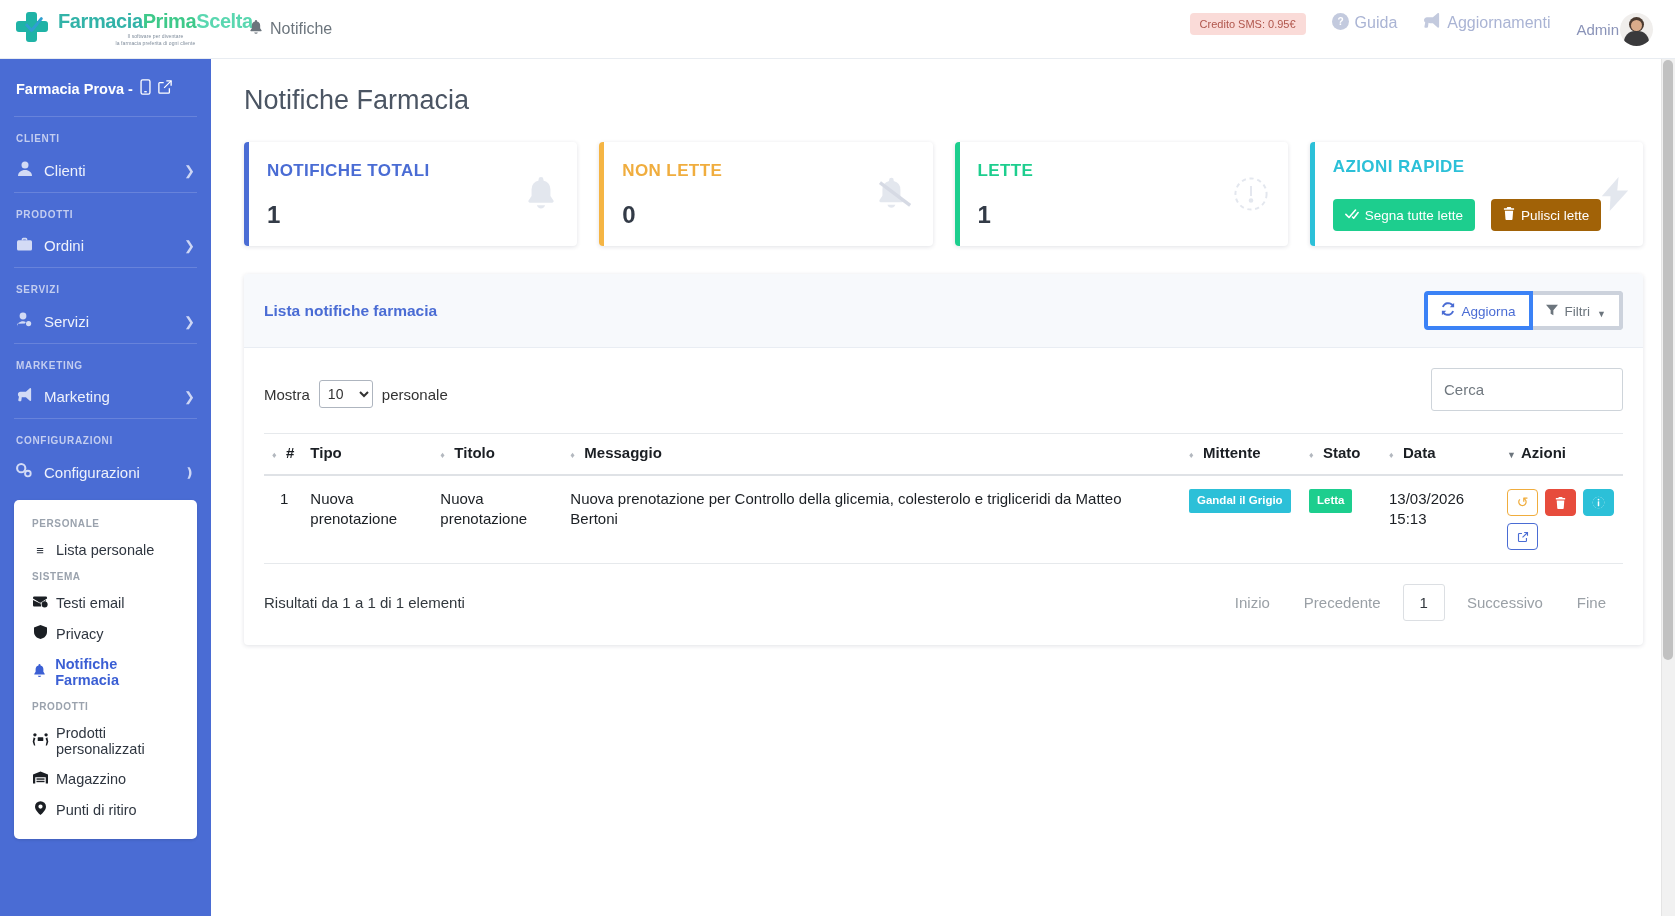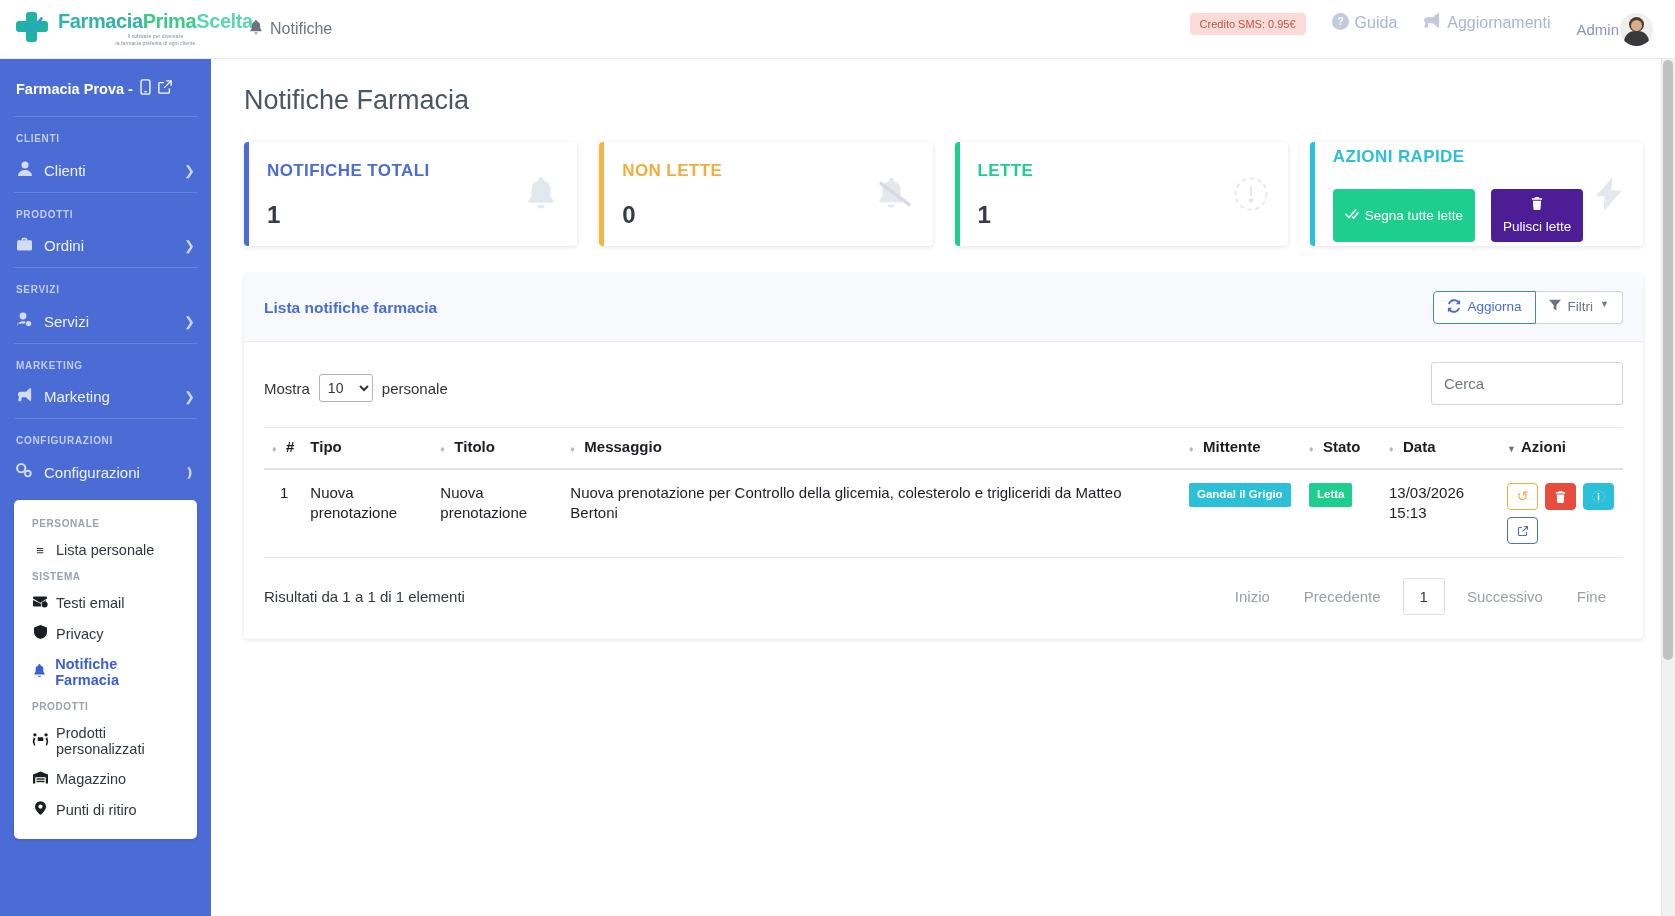--- a/index.html
+++ b/index.html
@@ -152,38 +152,38 @@
     margin-left: auto; color: #dfe3ec; opacity: .85;
     display: flex; align-items: center;
   }
   .quick-actions { display: flex; gap: 16px; }
   .btn {
     border: none; border-radius: 4px; color: #fff; font-size: 13.5px;
     padding: 8px 12px; display: inline-flex; align-items: center; gap: 6px;
     font-family: "Liberation Sans", sans-serif; cursor: pointer; white-space: nowrap;
   }
   .btn-green { background: #1dce8e; }
-  .btn-red { background: #4c1d95; flex-direction: column; }
+  .btn-red { background: #a16207; }
 
   
   .panel {
     margin: 0 0 0 10px; background: #fff; border-radius: 4px;
     box-shadow: 0 1px 4px rgba(40,50,80,.14);
   }
   .panel-head {
     background: #f7f9fc; border-bottom: 1px solid #e9edf3;
     padding: 17px 20px; display: flex; align-items: center;
     border-radius: 4px 4px 0 0;
   }
   .panel-title { color: #4a6cd4; font-size: 15.5px; font-weight: bold; }
   .panel-head-actions { margin-left: auto; display: flex; }
   .obtn {
-    border: 1px solid #3b82f6; background: #fff; color: #4a6cd4;
+    border: 4px solid #3b82f6; background: #fff; color: #4a6cd4;
     font-size: 13.5px; padding: 7px 13px; display: inline-flex;
-    align-items: flex-start; gap: 7px; cursor: pointer;
+    align-items: flex-end; gap: 7px; cursor: pointer;
     font-family: "Liberation Sans", sans-serif;
   }
   .obtn:first-child { border-radius: 4px 0 0 4px; }
   .obtn.gray { border-radius: 0 4px 4px 0; border-left: none; color: #6c757d; border-color: #ccd2dc;}
 
   .panel-body { padding: 20px 20px 0 20px; }
   .table-controls { display: flex; align-items: flex-start; }
   .len-ctl { display: flex; align-items: center; gap: 9px; font-size: 15px; color: #333; padding-top: 12px;}
   select.len-select {
     font-family: "Liberation Sans", sans-serif; font-size: 14px;

